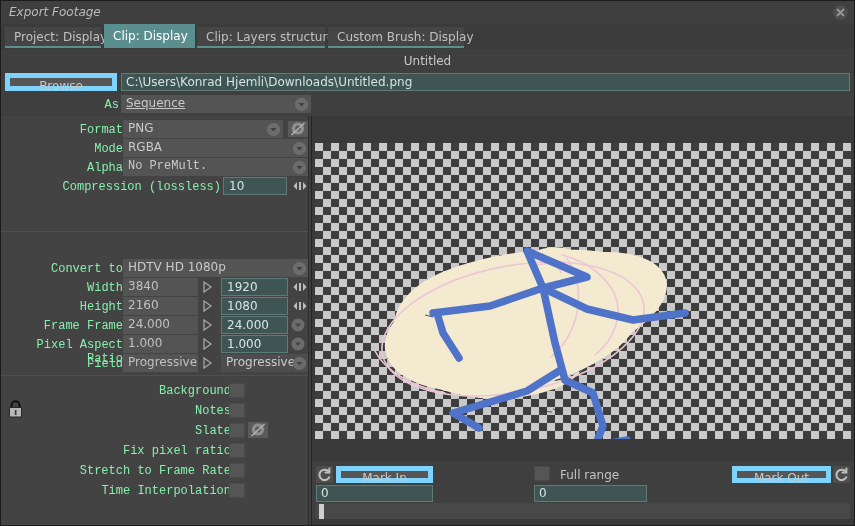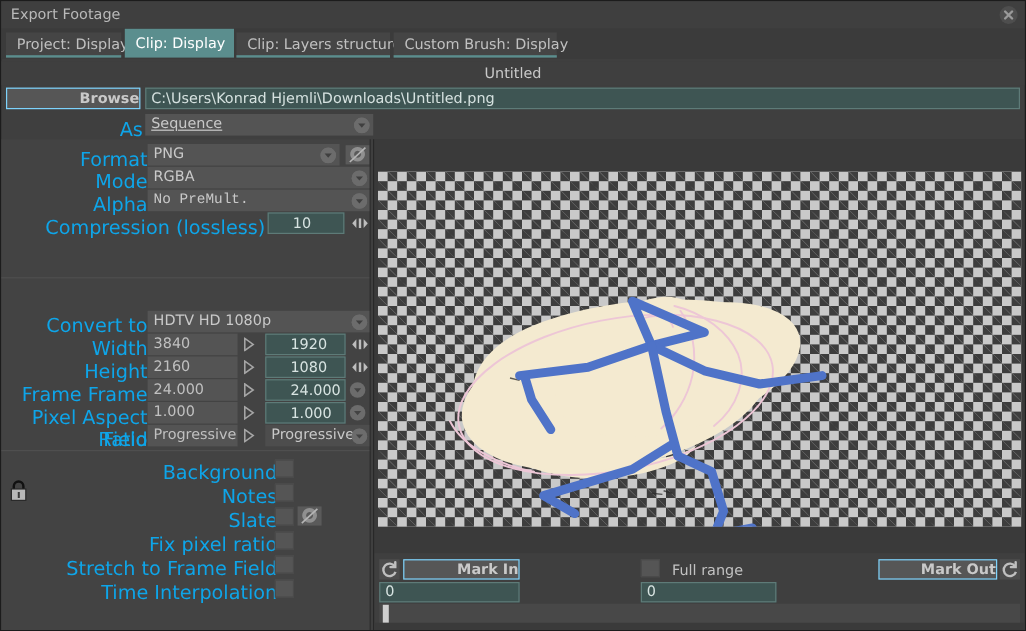--- a/index.html
+++ b/index.html
@@ -7,67 +7,67 @@
     width:855px;height:526px;overflow:hidden;
     background:#3f3f3f;
     font-family:"DejaVu Sans","Liberation Sans",sans-serif;
     font-size:12px;
     color:#c8c8c8;
     -webkit-font-smoothing:antialiased;
   }
   .app{position:relative;width:855px;height:526px;box-sizing:border-box;border:1px solid #1c1c1c;background:#3f3f3f;overflow:hidden;}
 
   
-  .titlebar{position:absolute;left:0;top:0;width:853px;height:23px;background:#3f3f3f;}
+  .titlebar{position:absolute;left:0;top:0;width:853px;height:23px;background:#3f3f3f;font-style:italic;}
   .titlebar .title{position:absolute;left:8px;top:4px;font-size:12px;color:#b9b9b9;}
   .closebtn{position:absolute;right:6px;top:4px;width:15px;height:15px;border-radius:50%;
      background:#4e4e4e;cursor:pointer;}
   .closebtn svg{display:block;}
 
   
   .tabbar{position:absolute;left:0;top:23px;width:853px;height:25px;background:#3b3b3b;}
   .tab{position:absolute;top:3px;height:21px;line-height:21px;padding:0 9px;
      font-size:12px;color:#c0c0c0;background:#454545;border-bottom:2px solid #5b8e8e;
      box-sizing:border-box;white-space:nowrap;cursor:pointer;}
   .tab.active{background:#5b8e8e;color:#ffffff;top:0;height:24px;line-height:24px;border-bottom:none;}
 
   
   .filehdr{position:absolute;left:0;top:50px;width:853px;height:20px;background:#3f3f3f;}
   .filehdr .name{position:absolute;left:0;right:0;top:3px;text-align:center;font-size:12px;color:#c9c9c9;}
 
   
   .browse-row{position:absolute;left:0;top:72px;width:853px;height:19px;}
-  .btn{background:#565656;color:#c9c9c9;font-size:12px;text-align:right;cursor:pointer;
-       box-sizing:border-box;border:1px solid #7dd3fc;font-weight:bold;}
+  .btn{background:#565656;color:#c9c9c9;font-size:12px;text-align:center;cursor:pointer;
+       box-sizing:border-box;border:5px solid #7dd3fc;}
   .browse-btn{position:absolute;left:4px;top:0;width:112px;height:18px;line-height:16px;}
   .path-field{position:absolute;left:120px;top:0;width:729px;height:18px;line-height:17px;
      background:#3e5553;border:1px solid #5e7b78;box-sizing:border-box;color:#d6e2e0;
      font-size:12px;padding-left:4px;overflow:hidden;white-space:nowrap;cursor:text;}
 
   
   .as-row{position:absolute;left:0;top:94px;width:853px;height:20px;}
-  .lbl{position:absolute;font-size:16px;color:#0ea5e9;text-align:right;}
+  .lbl{position:absolute;font-size:12px;color:#86efac;text-align:right;font-family:Liberation Mono, monospace;}
   .combo{position:absolute;background:#545454;box-sizing:border-box;height:18px;line-height:17px;
      color:#c9c9c9;font-size:12px;padding-left:5px;cursor:pointer;overflow:hidden;white-space:nowrap;}
   .combo .chev{position:absolute;right:3px;top:3px;width:13px;height:13px;border-radius:50%;background:#6c6c6c;}
   .combo .chev svg{display:block;}
 
   .export-btn{position:absolute;left:697px;top:95px;width:74px;height:17px;line-height:15px;}
   .cancel-btn{position:absolute;left:775px;top:95px;width:74px;height:17px;line-height:15px;}
 
   
   .leftpanel{position:absolute;left:0;top:115px;width:308px;height:410px;background:#434343;}
   .divider{position:absolute;left:0;width:308px;height:1px;background:#4f4f4f;}
   .vdiv{position:absolute;left:307px;top:115px;width:1px;height:410px;background:#2c2c2c;}
   .vdiv2{position:absolute;left:310px;top:115px;width:1px;height:410px;background:#242424;}
 
   .row{position:absolute;left:0;width:308px;height:19px;}
   .row .lbl{right:186px;top:3px;}
   .field-tealsm{position:absolute;background:#3e5553;border:1px solid #5e7b78;box-sizing:border-box;
-     height:18px;line-height:16px;color:#d8e4e2;font-size:12px;padding-left:20px;cursor:text;}
+     height:18px;line-height:16px;color:#d8e4e2;font-size:12px;padding-left:5px;cursor:text;}
   .field-grey{position:absolute;background:#545454;box-sizing:border-box;height:18px;line-height:17px;
      color:#c0c0c0;font-size:12px;padding-left:5px;overflow:hidden;white-space:nowrap;}
 
   .spin{position:absolute;width:16px;height:14px;cursor:pointer;}
   .keyicon{position:absolute;width:20px;height:16px;background:#5a5a5a;cursor:pointer;}
   .tri{position:absolute;width:11px;height:12px;}
 
   .lockicon{position:absolute;left:5px;top:283px;width:19px;height:20px;}
 
   .cbrow{position:absolute;left:0;width:308px;height:19px;}
@@ -335,21 +335,21 @@
           <path d="M10 3 a4.5 4.5 0 1 1 -0.01 0 z" fill="none" stroke="#909090" stroke-width="3.2"></path>
           <path d="M3.5 14 L16.5 2" stroke="#b5b5b5" stroke-width="1.4"></path>
         </svg>
       </div>
     </div>
     <div class="cbrow" style="top:325px;">
       <div class="lbl">Fix pixel ratio</div>
       <div class="checkbox" style="top:2px;"></div>
     </div>
     <div class="cbrow" style="top:345px;">
-      <div class="lbl">Stretch to Frame Field</div>
+      <div class="lbl">Stretch to Frame Rate</div>
       <div class="checkbox" style="top:2px;"></div>
     </div>
     <div class="cbrow" style="top:365px;">
       <div class="lbl">Time Interpolation</div>
       <div class="checkbox" style="top:2px;"></div>
     </div>
 
   </div>
 
   <div class="vdiv"></div>

